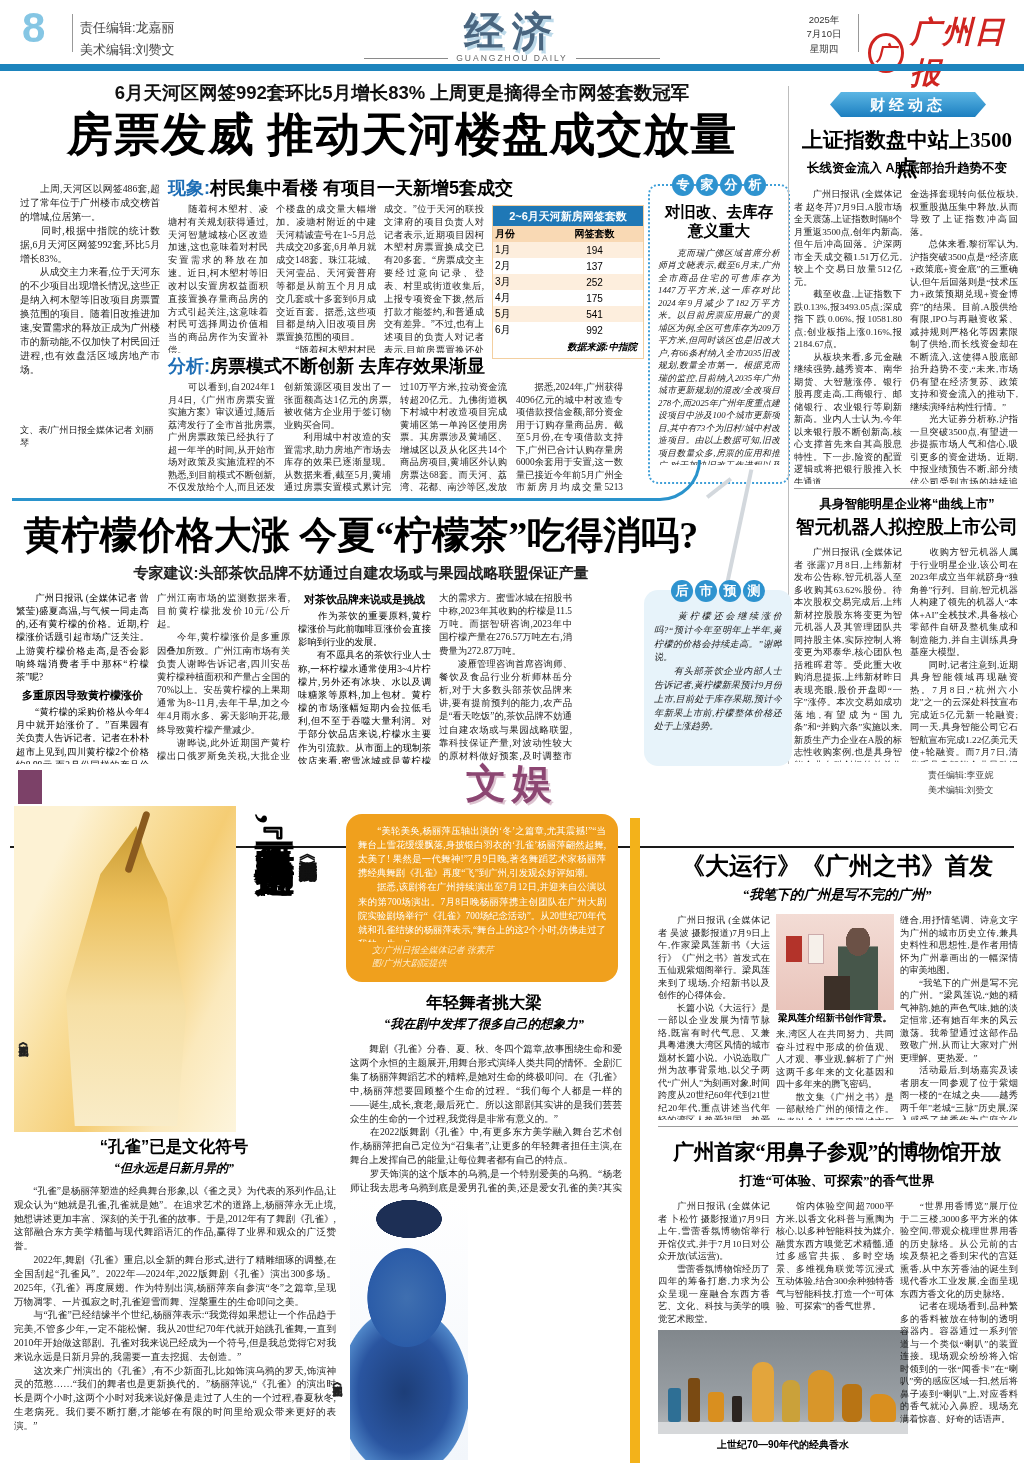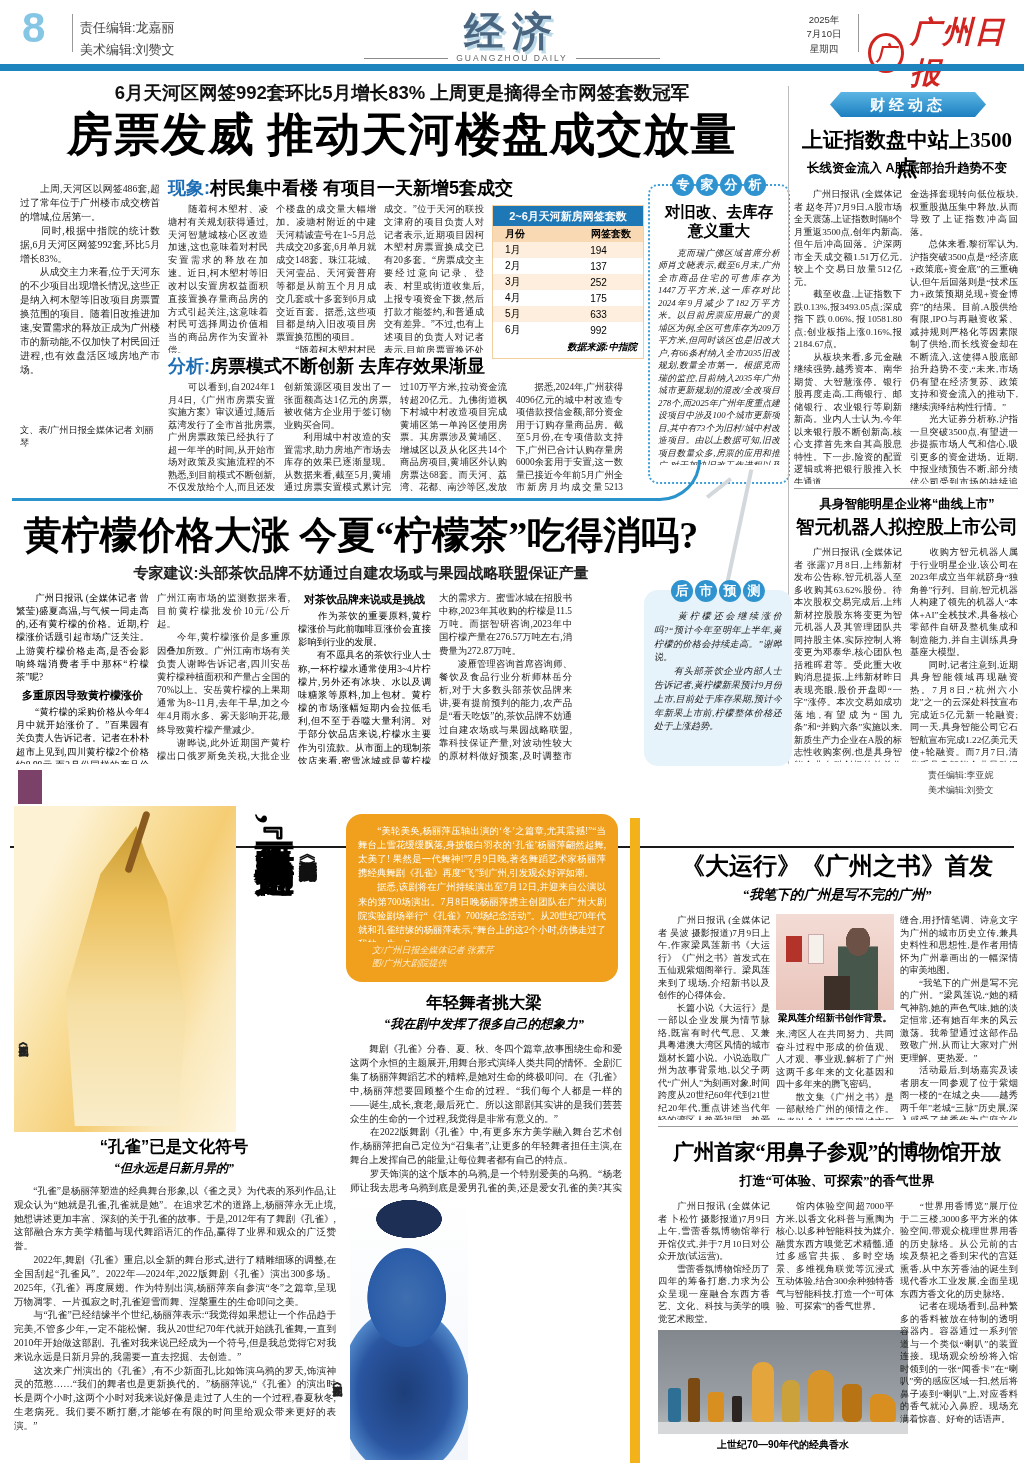--- a/index.html
+++ b/index.html
@@ -11,21 +11,21 @@
   .sans{font-family:"Liberation Sans","DejaVu Sans",sans-serif}
   .serif{font-family:"Liberation Serif","DejaVu Serif",serif}
   .b{font-weight:bold}.i{font-style:italic}.ctr{text-align:center}
   .vert{writing-mode:vertical-rl}
   .bchip{display:inline-block;width:22px;height:22px;line-height:22px;border-radius:50%;
          background:#2e93cf;color:#fff;font-weight:bold;font-size:13px;text-align:center;
          margin:0 1px;font-family:"Liberation Sans","DejaVu Sans",sans-serif}
   .sec-label{color:#1d6db5}
   .hrule{position:absolute;background:#9a9a9a}
   table.net{border-collapse:collapse;width:100%;font-family:"Liberation Sans","DejaVu Sans",sans-serif}
-  table.net td{font-size:10px;padding:1px 12px}
+  table.net td{font-size:10px;padding:1px 2px}
 </style>
 </head>
 <body>
 
 <div class="page">
 
   <div class="abs sans b" style="left:22px;top:4px;font-size:42px;color:#85c6e4">8</div>
   <div class="abs" style="left:72px;top:14px;width:1px;height:38px;background:#999"></div>
   <div class="abs sans" style="left:80px;top:17px;font-size:13px;line-height:1.7;color:#444">
     <div>责任编辑:龙嘉丽</div>
@@ -67,41 +67,41 @@
   <div class="txt" style="left:276px;top:203px;width:100px;height:150px;font-size:9.3px;line-height:1.38">个楼盘的成交量大幅增加。凌塘村附近的中建天河精诚壹号在1~5月总共成交20多套,6月单月就成交148套。珠江花城、天河壹品、天河黉普府等都是从前五个月月成交几套或十多套到6月成交近百套。据悉,这些项目都是纳入旧改项目房票置换范围的项目。
 　　“随着柯木塱村村民的集中看楼,一天就新增了5套</div>
   <div class="txt" style="left:384px;top:203px;width:100px;height:150px;font-size:9.3px;line-height:1.38">成交。”位于天河的联投文津府的项目负责人对记者表示,近期项目因柯木塱村房票置换成交已有20多套。“房票成交主要经过意向记录、登表、村里或街道收集后,上报专项资金下拨,然后打款才能签约,和普通成交有差异。”不过,也有上述项目的负责人对记者表示,目前房票置换还处于流程阶段,还没有最终落定。</div>
 
   <div class="abs" style="left:492px;top:205px;width:150px;border:1px solid #f3cfa0;background:#fff">
     <div class="sans b ctr" style="height:20px;line-height:20px;background:#1f78b6;color:#fff;font-size:11px">2~6月天河新房网签套数</div>
     <table class="net">
       <tbody>
           <tr style="background:#f9d9b4">
         <td class="b">月份</td>
-        <td class="b" style="text-align:right">网签套数</td>
+        <td class="b" style="text-align:center">网签套数</td>
       </tr>
       <tr style="background:#fdeedd">
             <td>1月</td>
             <td class="ctr">194</td>
           </tr>
       <tr>
             <td>2月</td>
             <td class="ctr">137</td>
           </tr>
       <tr style="background:#fdeedd">
             <td>3月</td>
             <td class="ctr">252</td>
           </tr>
       <tr>
             <td>4月</td>
             <td class="ctr">175</td>
           </tr>
       <tr style="background:#fdeedd">
             <td>5月</td>
-            <td class="ctr">633</td>
+            <td class="ctr">541</td>
           </tr>
       <tr>
             <td>6月</td>
             <td class="ctr">992</td>
           </tr>
     </tbody>
       </table>
     <div class="serif b i" style="font-size:9.5px;text-align:right;padding:3px 6px 4px 0">数据来源:中指院</div>
   </div>
 
@@ -170,20 +170,21 @@
 　　光大证券分析称,沪指一旦突破3500点,有望进一步提振市场人气和信心,吸引更多的资金进场。近期,中报业绩预告不断,部分绩优公司受到市场的持续追捧,并带动了相关行业板块的炒作,可关注中报绩优的行业板块。</div>
 
   <div class="hrule" style="left:794px;top:488px;width:224px;height:1px"></div>
   <div class="abs sans b ctr" style="left:794px;top:496px;width:226px;font-size:12.5px">具身智能明星企业将“曲线上市”</div>
   <div class="abs serif b ctr" style="left:794px;top:514px;width:226px;font-size:18.5px">智元机器人拟控股上市公司</div>
   <div class="txt" style="left:794px;top:546px;width:108px;height:216px;font-size:9.2px;line-height:1.36">　　广州日报讯 (全媒体记者 张露)7月8日,上纬新材发布公告称,智元机器人至多收购其63.62%股份。待本次股权交易完成后,上纬新材控股股东将变更为智元机器人及其管理团队共同持股主体,实际控制人将变更为邓泰华,核心团队包括稚晖君等。受此重大收购消息提振,上纬新材昨日表现亮眼,股价开盘即“一字”涨停。本次交易如成功落地,有望成为“国九条”和“并购六条”实施以来,新质生产力企业在A股的标志性收购案例,也是具身智能企业在科创板的首单收购案例。</div>
   <div class="txt" style="left:910px;top:546px;width:108px;height:216px;font-size:9.2px;line-height:1.36">　　收购方智元机器人属于行业明星企业,该公司在2023年成立当年就跻身“独角兽”行列。目前,智元机器人构建了领先的机器人“本体+AI”全栈技术,具备核心零部件自研及整机集成和制造能力,并自主训练具身基座大模型。
 　　同时,记者注意到,近期具身智能领域再现融资热。7月8日,“杭州六小龙”之一的云深处科技宣布完成近5亿元新一轮融资;同一天,具身智能公司它石智航宣布完成1.22亿美元天使+轮融资。而7月7日,清华系具身智能企业星动纪元完成近5亿元A轮融资。</div>
 
   <div class="abs" style="left:18px;top:770px;width:24px;height:34px;background:#7c4168"></div>
+  <div class="abs serif b ctr" style="left:430px;top:756px;width:164px;font-size:40px;color:#8c4672;letter-spacing:6px;text-shadow:2px 2px 0 #dcc3d0">文娱</div>
   <div class="abs sans" style="left:928px;top:768px;width:92px;font-size:9px;line-height:1.7;color:#444">
     <div>责任编辑:李亚妮</div>
     <div>美术编辑:刘赞文</div>
   </div>
   <div class="abs" style="left:10px;top:846px;width:1004px;height:2px;background:#1a1a1a"></div>
   <div class="abs" style="left:630px;top:818px;width:10px;height:645px;background:#f3b21a"></div>
 
   <div class="abs" style="left:14px;top:806px;width:222px;height:326px;overflow:hidden;
               background:linear-gradient(115deg,#fdf2d4 18%,#f9df9e 38%,#f5cd74 58%,#fbe9bc 78%,#fdf5dd)">
     <div class="abs" style="left:48px;top:20px;width:128px;height:300px;

